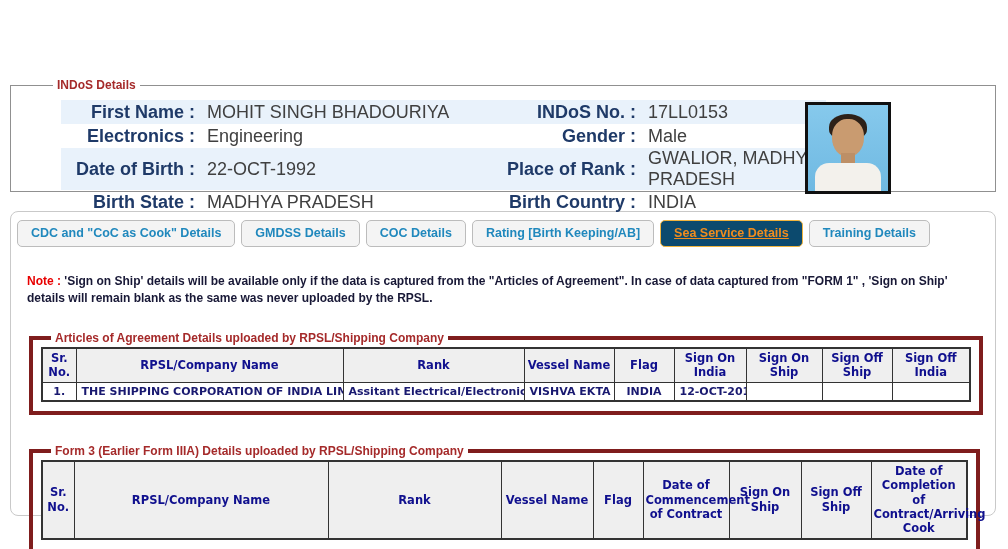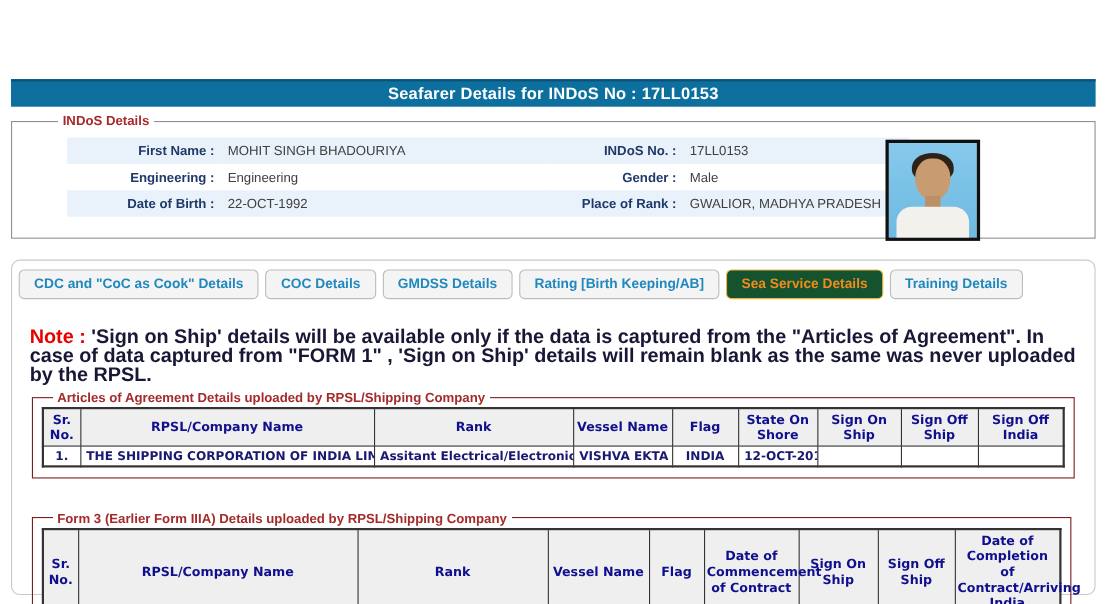--- a/index.html
+++ b/index.html
@@ -22,21 +22,21 @@
 
   
   fieldset {
     border:1px solid #909090; border-radius:0; margin:0; padding:4px 6px 8px;
   }
   legend {
     color:#a52a2a; font-weight:bold; font-size:12px; padding:0 4px; margin-left:10px;
   }
   .indos-box { margin-top:6px; position:relative; height:114px;padding-left:32px; }
   .details-table {
-    border-collapse:collapse; margin:4px 0 0 18px; width:765px; font-size:12px;
+    border-collapse:collapse; margin:4px 0 0 18px; width:765px; font-size:18px;
   }
   .details-table tr { height:24px; }
   .details-table tr:nth-child(odd) { background:#e9f2fb; }
   .details-table td { padding:0 6px; }
   .details-table td.lbl {
     font-weight:bold; color:#1f3a68; text-align:right; white-space:nowrap;
   }
   .details-table td.val { color:#404040;margin-left:10px; }
 
   
@@ -57,29 +57,29 @@
   .tab-panel {
     margin-top:19px; border:1px solid #c9c9c9; border-radius:8px;
     height:305px; background:#fff; padding-top:8px;
   }
   .tab-strip { display:flex; gap:6px; padding-left:6px; }
   .tab {
     background:#f4f4f4; border:1px solid #bcbcbc; border-radius:5px;
     color:#2088bd; font-weight:bold; font-size:12.5px;
     padding:5px 13px 6px; white-space:nowrap; cursor:pointer;
   }
-  .tab.active { background:#14532d; border-color:#f0b43e; color:#f08c1e; }
+  .tab.active { background:#0c4a6e; border-color:#f0b43e; color:#f08c1e;text-decoration:underline; }
 
   .note {
-    margin:26px 12px 0 16px; font-size:18px; font-weight:bold;
+    margin:26px 12px 0 16px; font-size:12px; font-weight:bold;
     color:#181836; line-height:17px;
   }
   .note .note-prefix { color:#e80000; }
 
-  .group-box { margin:5px 34px 0 18px; padding:2px 8px 9px; border:1px solid #7f1d1d; }
+  .group-box { margin:24px 34px 0 18px; padding:2px 8px 9px; border:4px solid #7f1d1d; }
   .group-box.form1 { margin-top:29px; }
 
   
   table.data {
     width:100%; border-collapse:collapse; border:2px solid #333;
     font-family:"DejaVu Sans", sans-serif; table-layout:fixed;
   }
   table.data th {
     border:1px solid #333; background:#efefef; color:#10108e;
     font-size:11.5px; font-weight:bold; text-align:center;
@@ -90,67 +90,70 @@
     padding:2px 5px; height:18px; overflow:hidden; white-space:nowrap;
   }
   td.c { text-align:center; }
 </style>
 </head>
 <body>
 
 <div class="page">
   <div class="content">
 
-    <div class="header-bar">
-      <h1>Seafarer Details for INDoS No : 17LL0153</h1>
-    </div>
 
     <fieldset class="indos-box">
       <legend>INDoS Details</legend>
       <table class="details-table">
         <colgroup>
             <col style="width:140px">
             <col style="width:300px">
             <col style="width:120px">
             <col>
           </colgroup>
         <tbody>
             <tr>
           <td class="lbl">First Name :</td>
           <td class="val">MOHIT SINGH BHADOURIYA</td>
           <td class="lbl">INDoS No. :</td>
           <td class="val">17LL0153</td>
         </tr>
         <tr>
-          <td class="lbl">Engineering :</td>
+          <td class="lbl">Electronics :</td>
           <td class="val">Engineering</td>
           <td class="lbl">Gender :</td>
           <td class="val">Male</td>
         </tr>
         <tr>
           <td class="lbl">Date of Birth :</td>
           <td class="val">22-OCT-1992</td>
           <td class="lbl">Place of Rank :</td>
           <td class="val">GWALIOR, MADHYA PRADESH</td>
+        </tr>
+        <tr>
+          <td class="lbl">Birth State :</td>
+          <td class="val">MADHYA PRADESH</td>
+          <td class="lbl">Birth Country :</td>
+          <td class="val">INDIA</td>
         </tr>
       </tbody>
         </table>
       <div class="photo">
         <div class="hair"></div>
         <div class="head"></div>
         <div class="neck"></div>
         <div class="shirt"></div>
       </div>
     </fieldset>
 
     <div class="tab-panel">
       <div class="tab-strip">
         <div class="tab">CDC and "CoC as Cook" Details</div>
+        <div class="tab">GMDSS Details</div>
         <div class="tab">COC Details</div>
-        <div class="tab">GMDSS Details</div>
         <div class="tab">Rating [Birth Keeping/AB]</div>
         <div class="tab active">Sea Service Details</div>
         <div class="tab">Training Details</div>
       </div>
 
       <div class="note">
         <span class="note-prefix">Note : </span><span>'Sign on Ship' details will be available only if the data is captured from the "Articles of Agreement". In case of data captured from "FORM 1" , 'Sign on Ship' details will remain blank as the same was never uploaded by the RPSL.</span>
       </div>
 
       <fieldset class="group-box">
@@ -167,21 +170,21 @@
               <col style="width:70px">
               <col style="width:78px">
           </colgroup>
           <thead>
             <tr>
               <th>Sr. No.</th>
               <th>RPSL/Company Name</th>
               <th>Rank</th>
               <th>Vessel Name</th>
               <th>Flag</th>
-              <th>State On Shore</th>
+              <th>Sign On India</th>
               <th>Sign On Ship</th>
               <th>Sign Off Ship</th>
               <th>Sign Off India</th>
             </tr>
           </thead>
           <tbody>
             <tr>
               <td class="c">1.</td>
               <td>THE SHIPPING CORPORATION OF INDIA LIMITED</td>
               <td>Assitant Electrical/Electronics Officer</td>
@@ -213,21 +216,21 @@
           <thead>
             <tr>
               <th>Sr. No.</th>
               <th>RPSL/Company Name</th>
               <th>Rank</th>
               <th>Vessel Name</th>
               <th>Flag</th>
               <th>Date of Commencement of Contract</th>
               <th>Sign On Ship</th>
               <th>Sign Off Ship</th>
-              <th>Date of Completion of Contract/Arriving India</th>
+              <th>Date of Completion of Contract/Arriving Cook</th>
             </tr>
           </thead>
 
         </table>
       </fieldset>
     </div>
 
   </div>
 </div>
 

